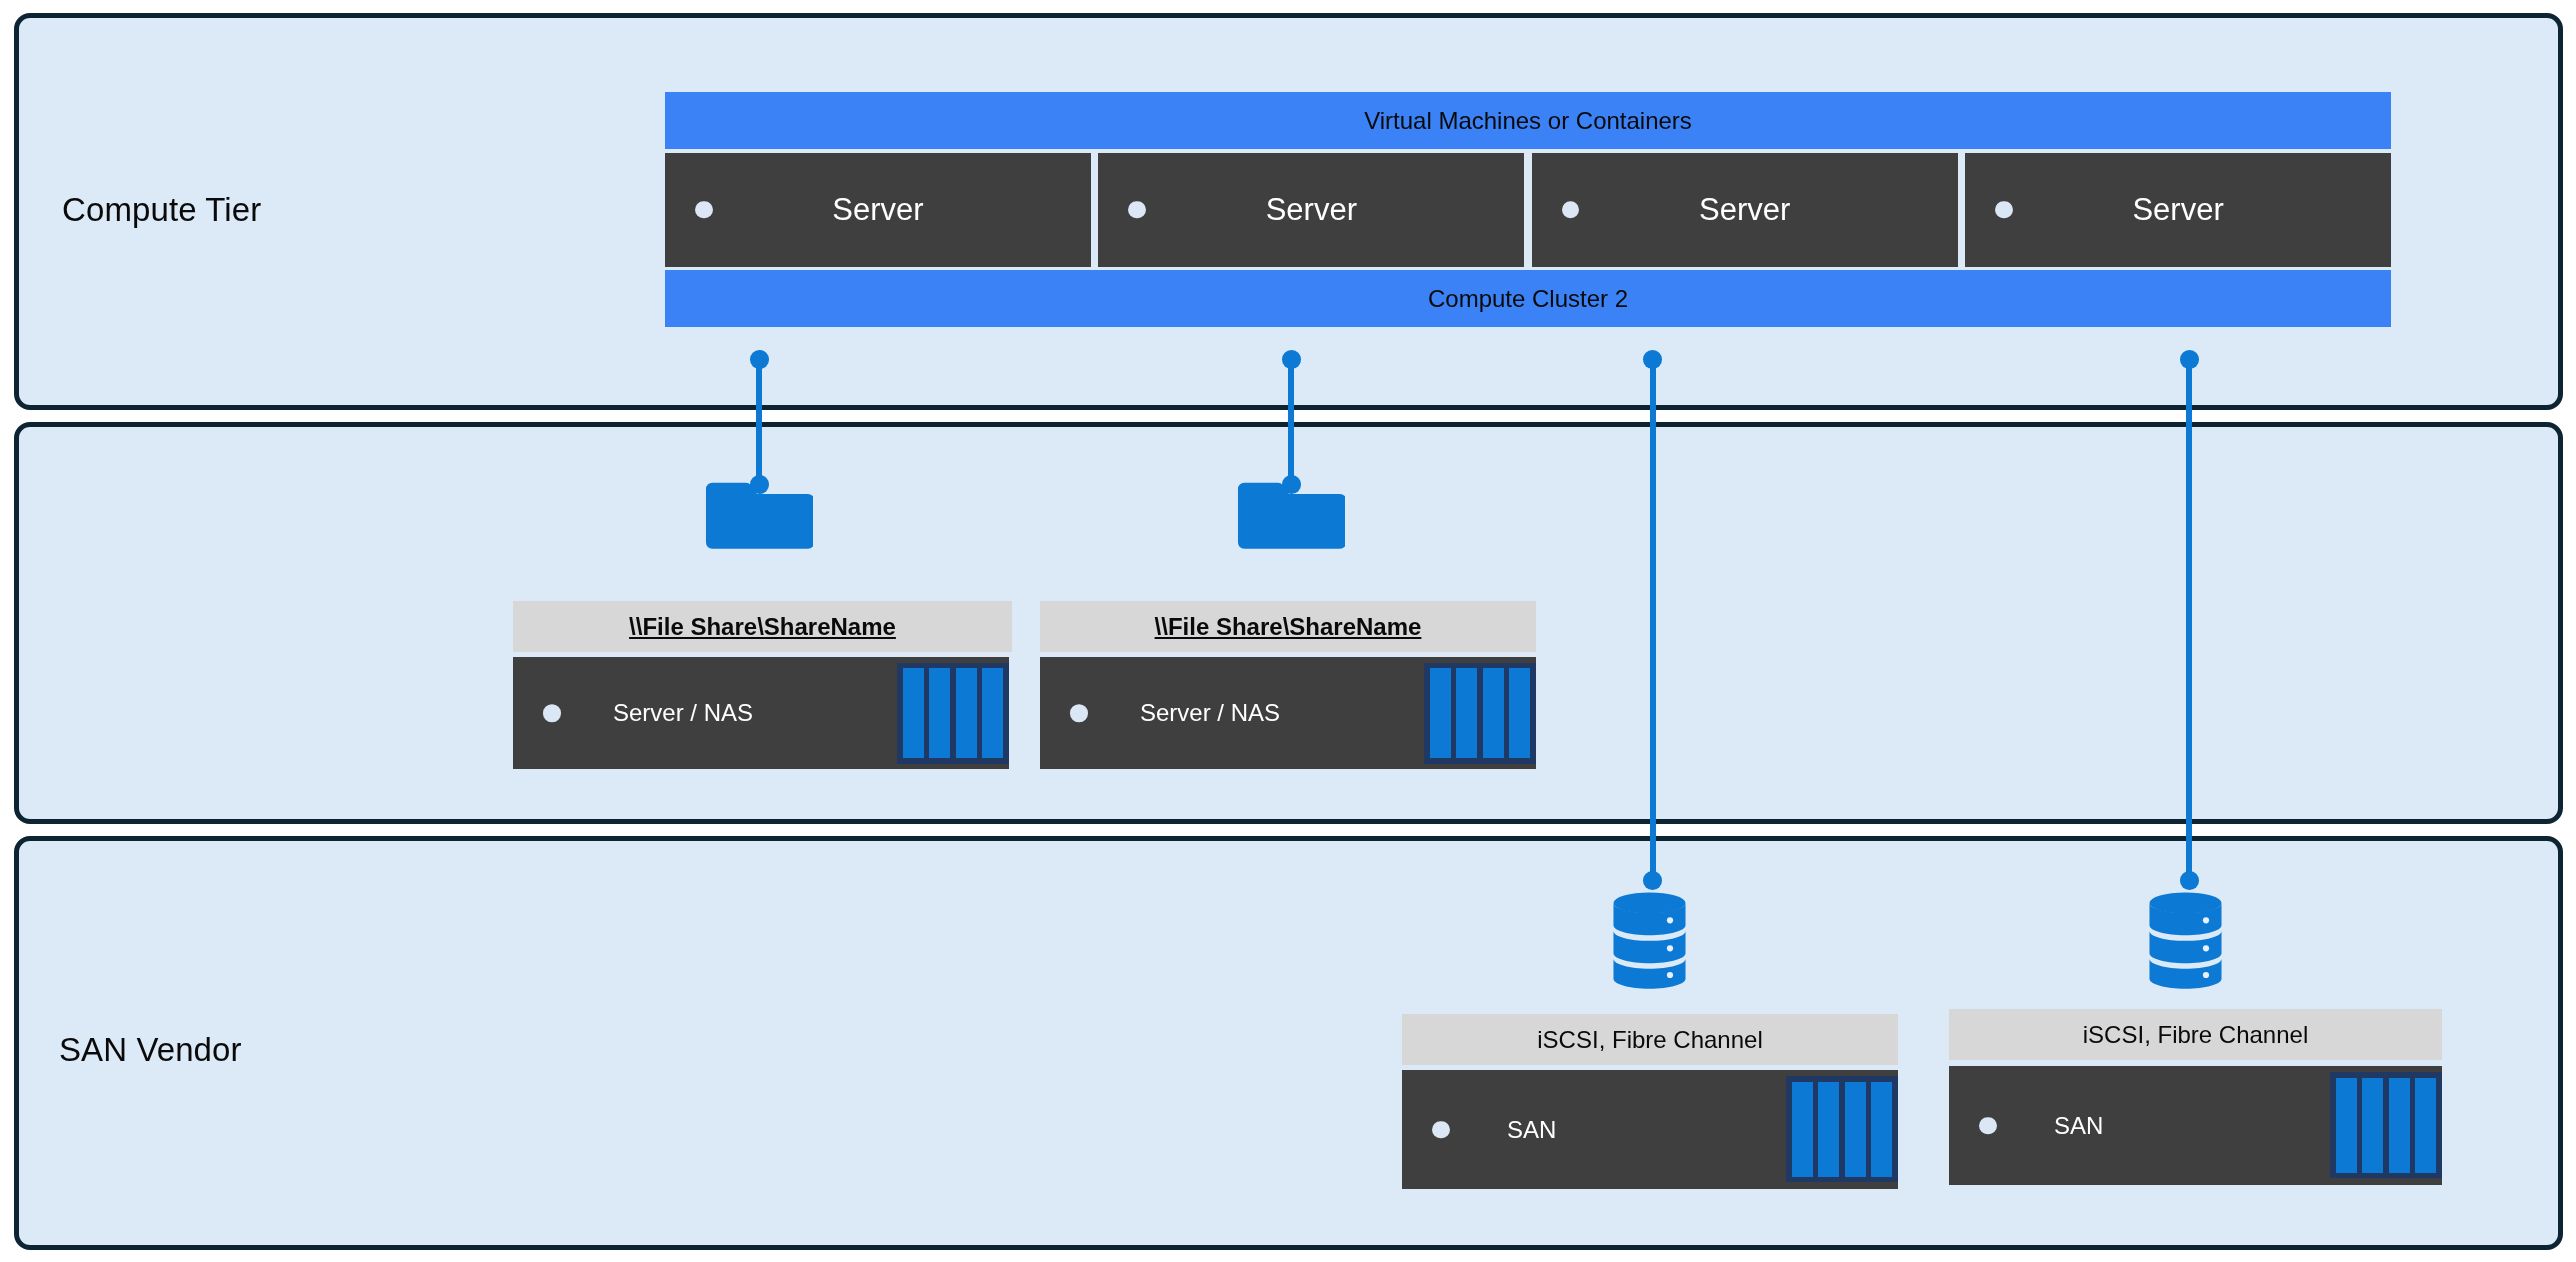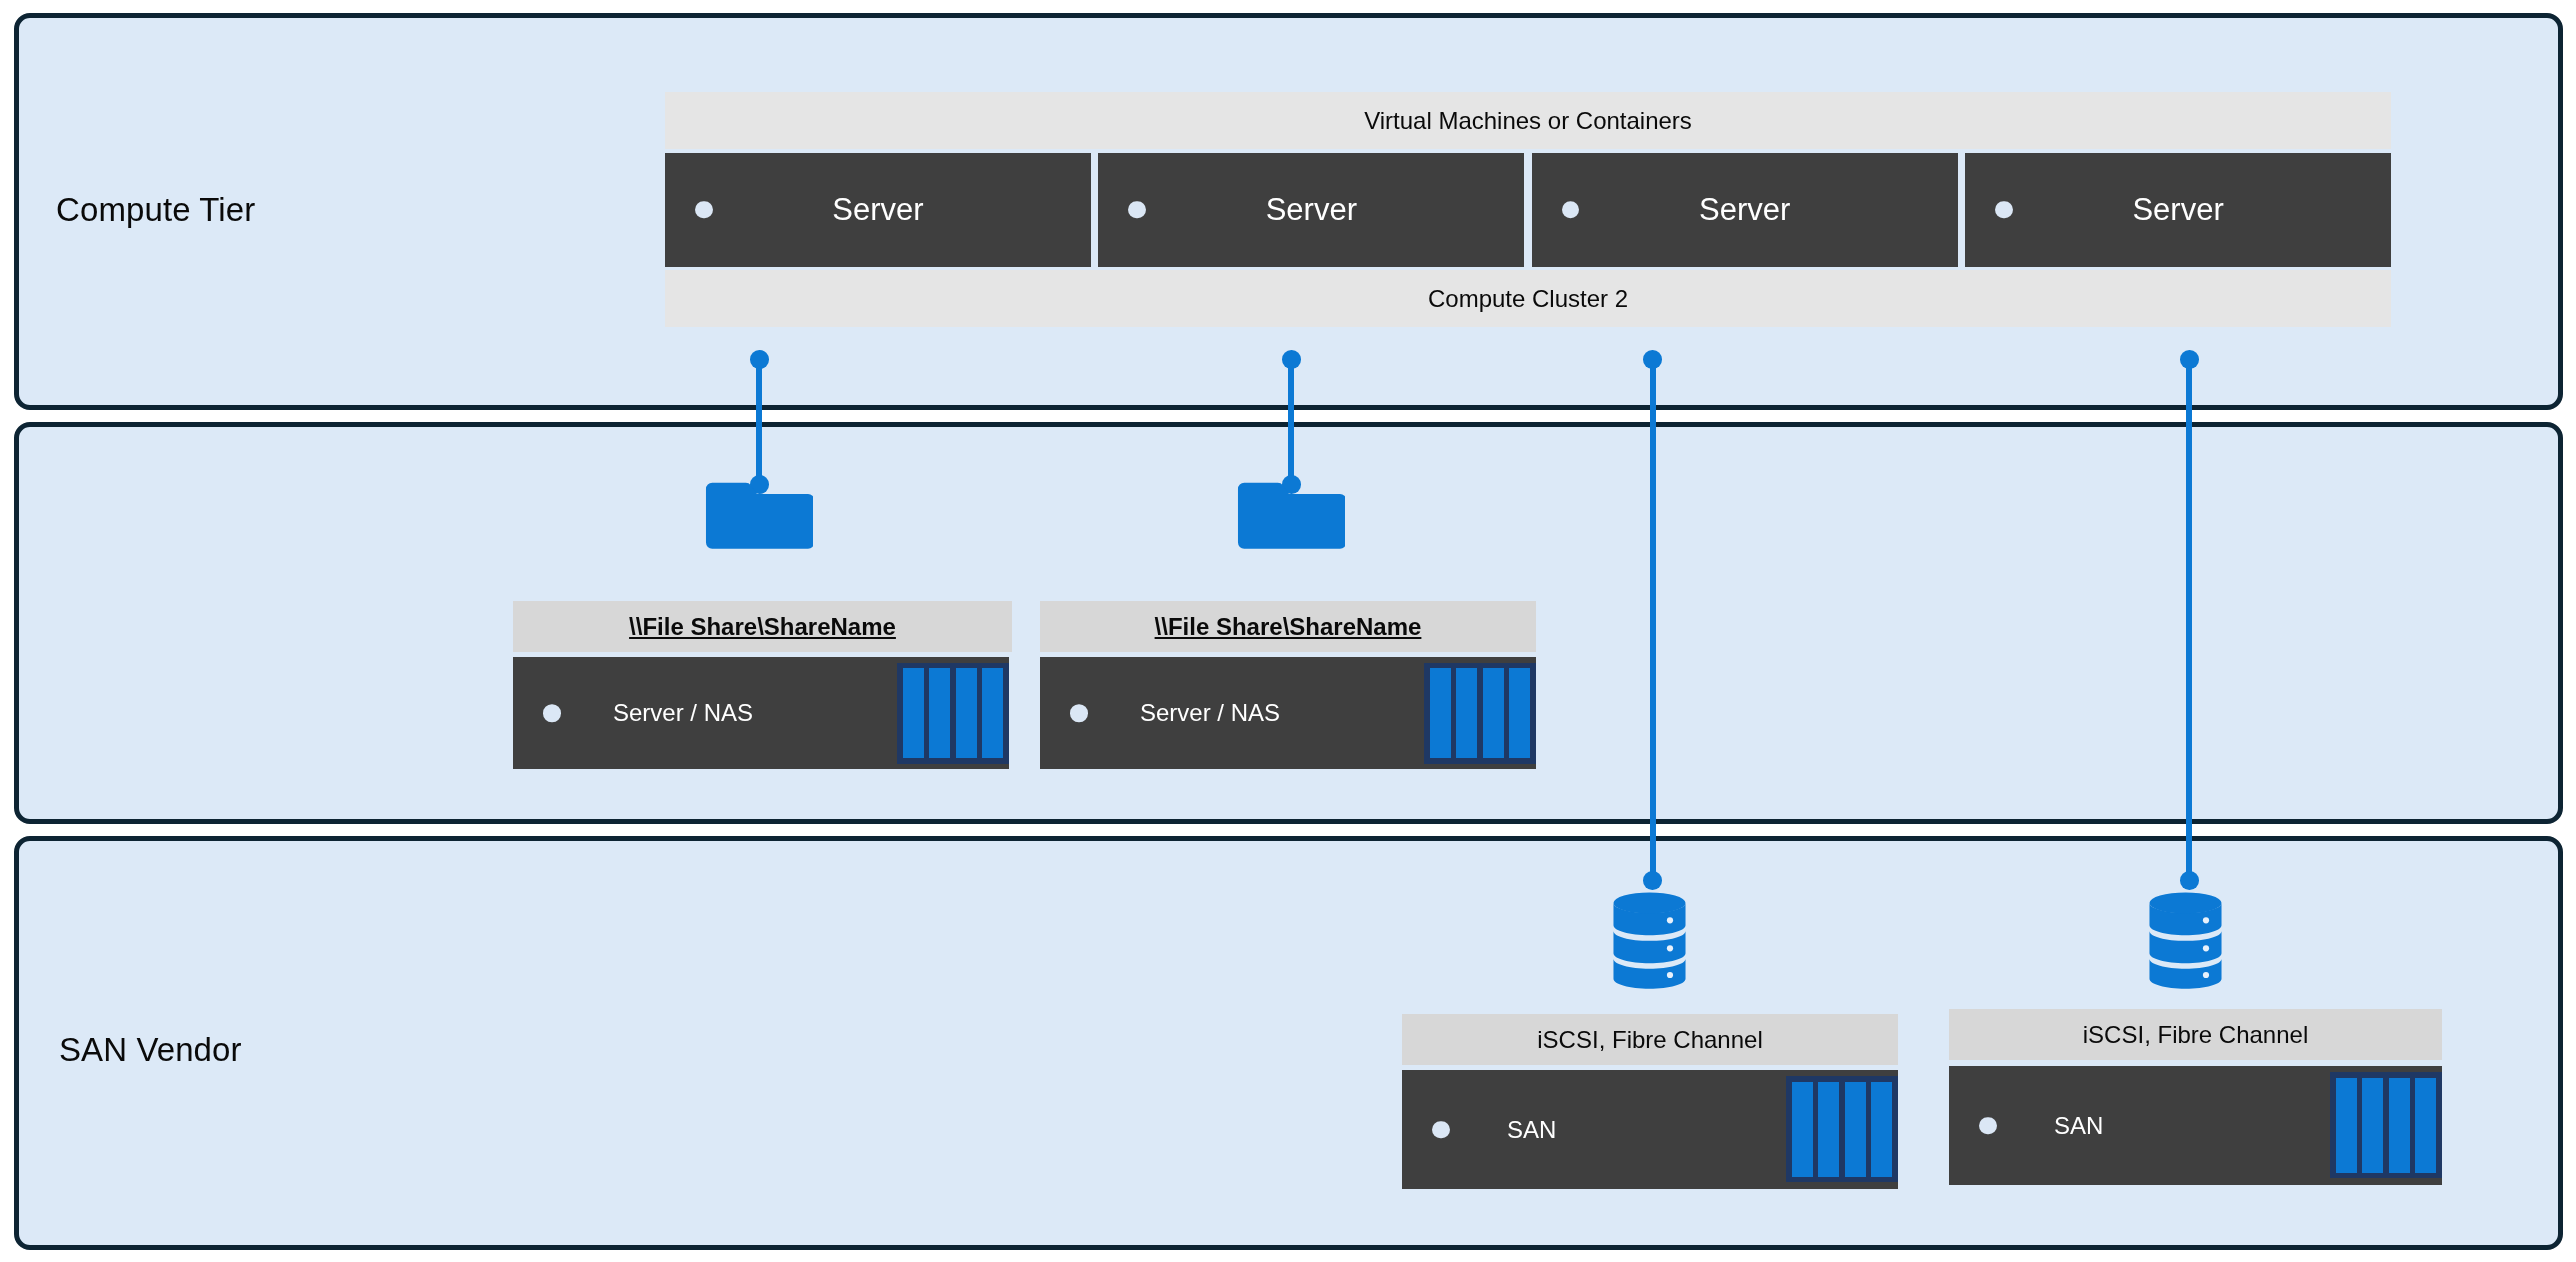--- a/index.html
+++ b/index.html
@@ -32,21 +32,21 @@
   #tier-san     { left: 13.7px;  top: 836px; width: 2549px; height: 414px; }
 
   .tier-label {
     position: absolute;
     color: #0a0a0a;
     font-size: 33px;
     line-height: 1.3;
     letter-spacing: 0.1px;
     white-space: pre;
   }
-  #label-compute { left: 56px; top: 189px; }
+  #label-compute { left: 62px; top: 189px; }
   #label-file    { left: 59px;  top: 583px; }
   #label-san     { left: 59px;  top: 1029px; }
 
   
   .cap-bar {
     position: absolute;
     background: #d7d7d7;
     color: #0a0a0a;
     font-size: 24px;
     display: flex;
@@ -108,21 +108,21 @@
     position: absolute;
     left: 0; right: 0; top: 50%;
     transform: translateY(-50%);
     text-align: center;
     color: #ffffff;
     font-size: 31px;
   }
   .band {
     position: relative;
     height: 57px;
-    background: #e5e5e5;
+    background: #3b82f6;
     display: flex;
     align-items: center;
     justify-content: center;
     color: #0a0a0a;
     font-size: 24px;
     white-space: nowrap;
   }
 
   
   .conn-line {

